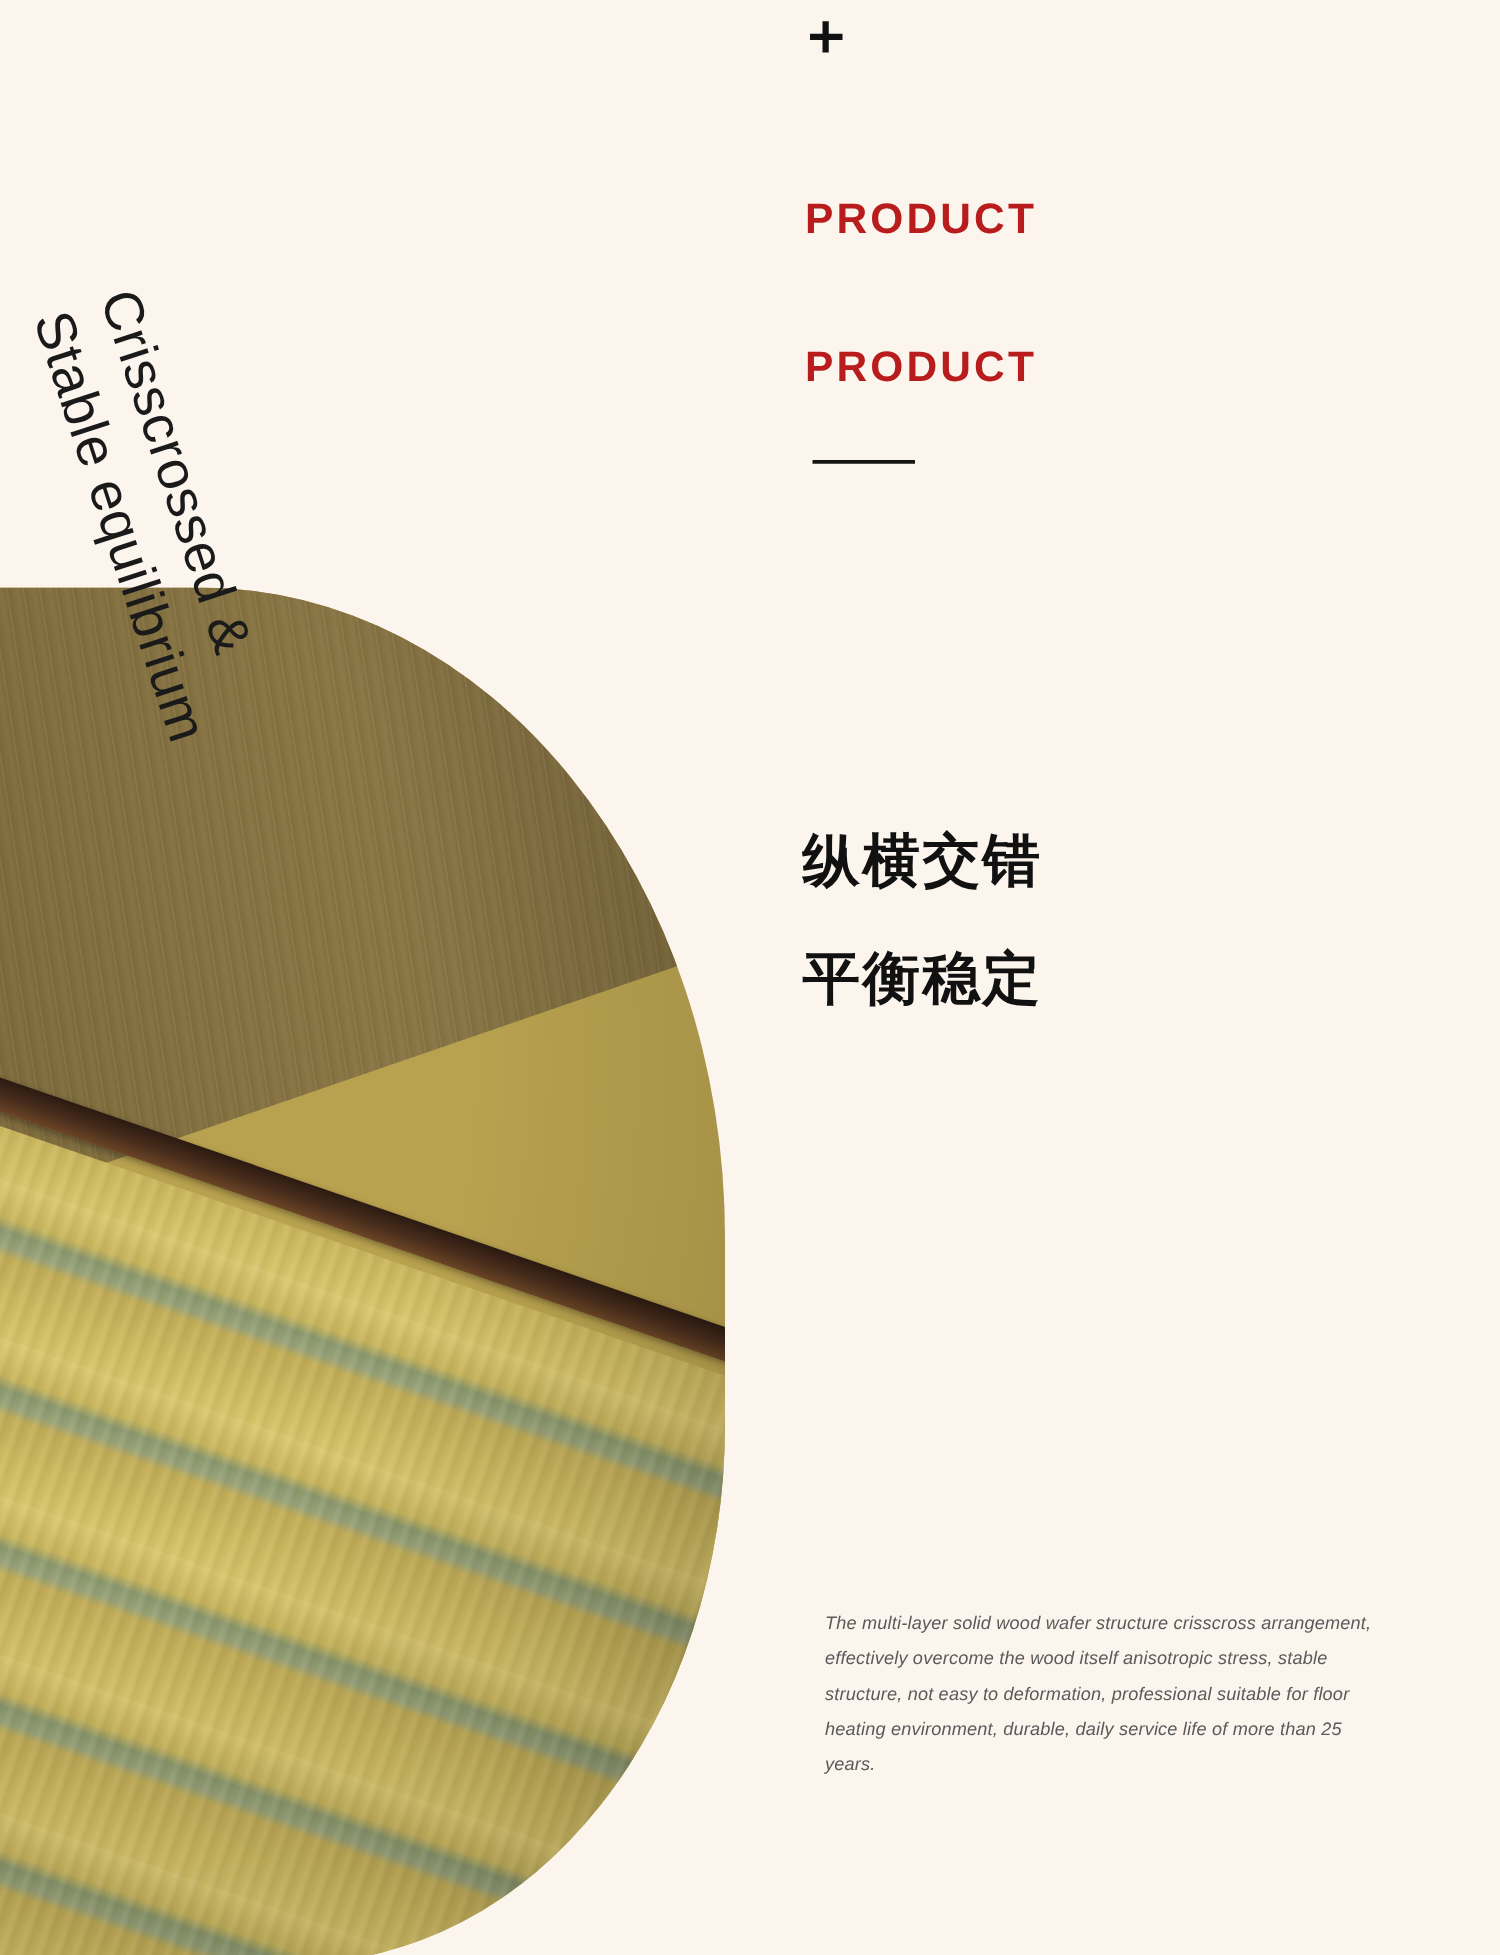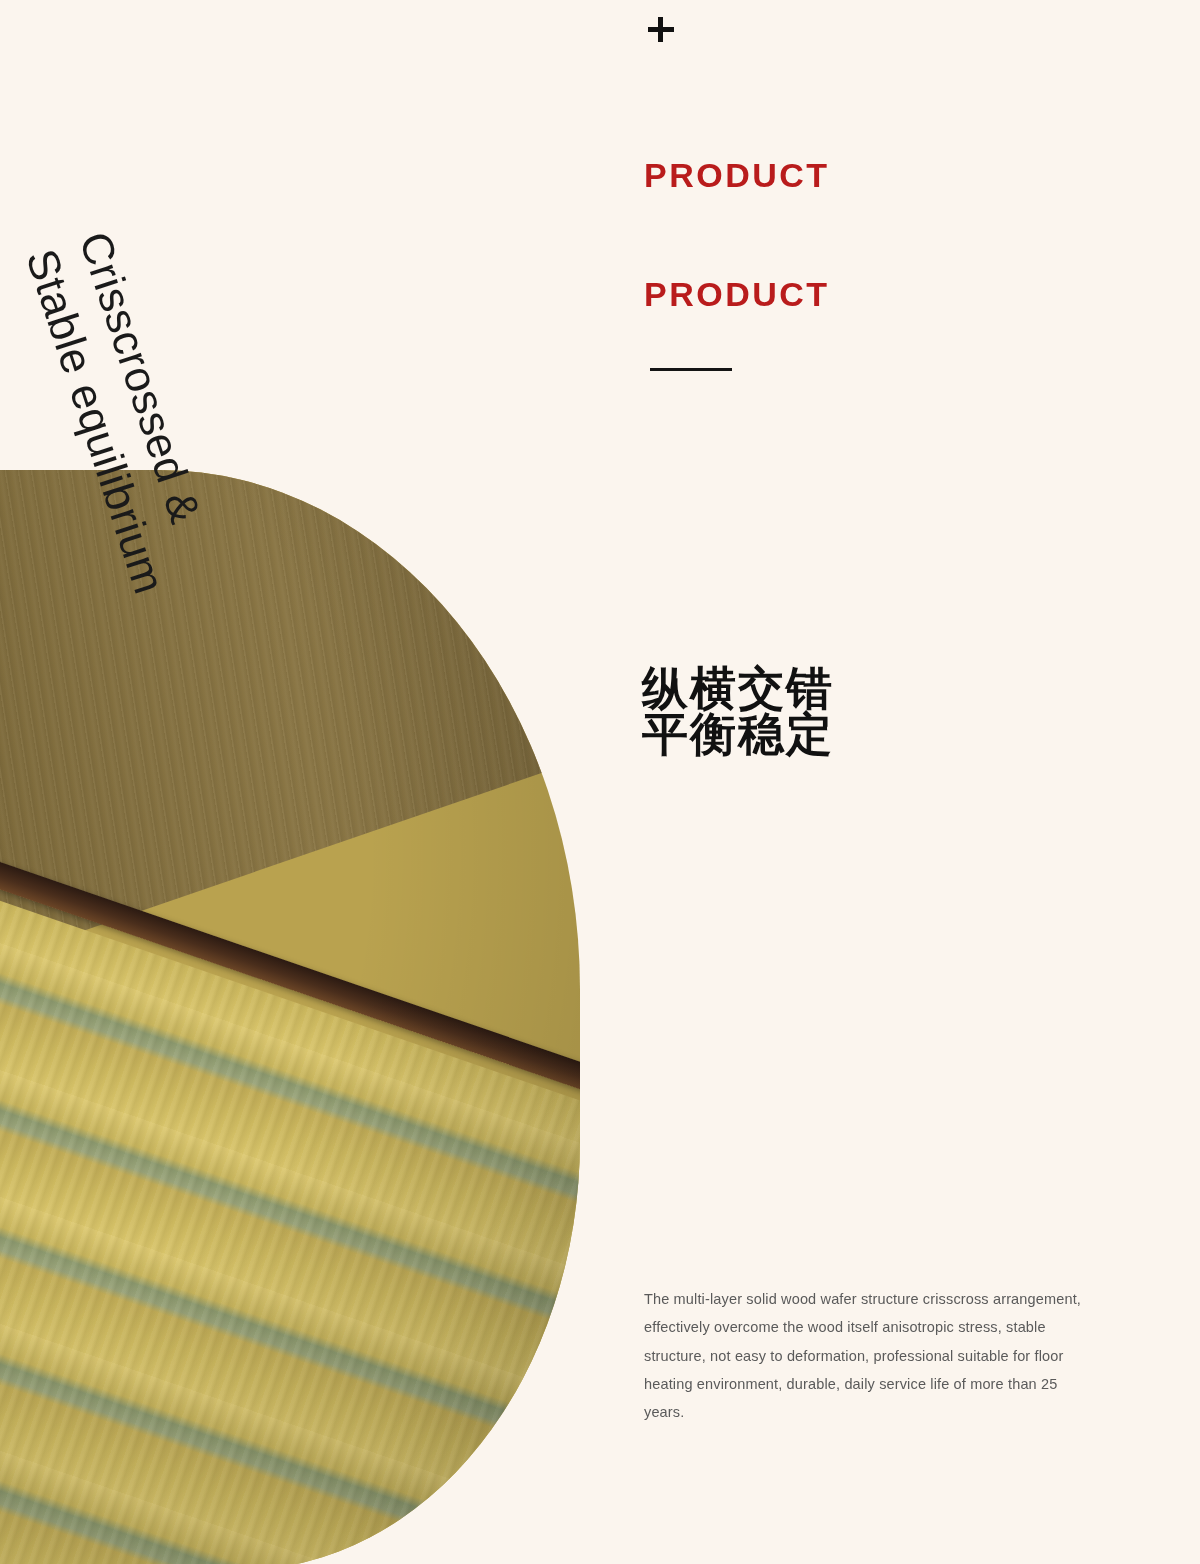--- a/index.html
+++ b/index.html
@@ -215,43 +215,45 @@
     left: 2px;
     top: 665px;
     font-size: 46px;
     font-weight: bold;
     color: #111;
     letter-spacing: 2px;
     line-height: 1.0;
   }
   .headline .hl2 {
     display: block;
+    margin-top: 48px;
   }
 
   .body-cn {
     position: absolute;
     left: 4px;
     top: 1015px;
     width: 500px;
     font-size: 27px;
     line-height: 1.72;
     color: #1c1c1c;
     letter-spacing: 0.4px;
     text-align: justify;
   }
 
   .body-en {
     position: absolute;
-    left: 4px;
+    left: 20px;
     top: 1285px;
     width: 440px;
     font-size: 14.5px;
     line-height: 1.95;
     color: #5a5a5a;
     letter-spacing: 0.15px;
+    font-style: italic;
   }
 </style>
 </head>
 <body>
 
 <div class="page">
 
   <div class="image-panel">
     <div class="leaf-shape">
       <div class="leaf-inner">

